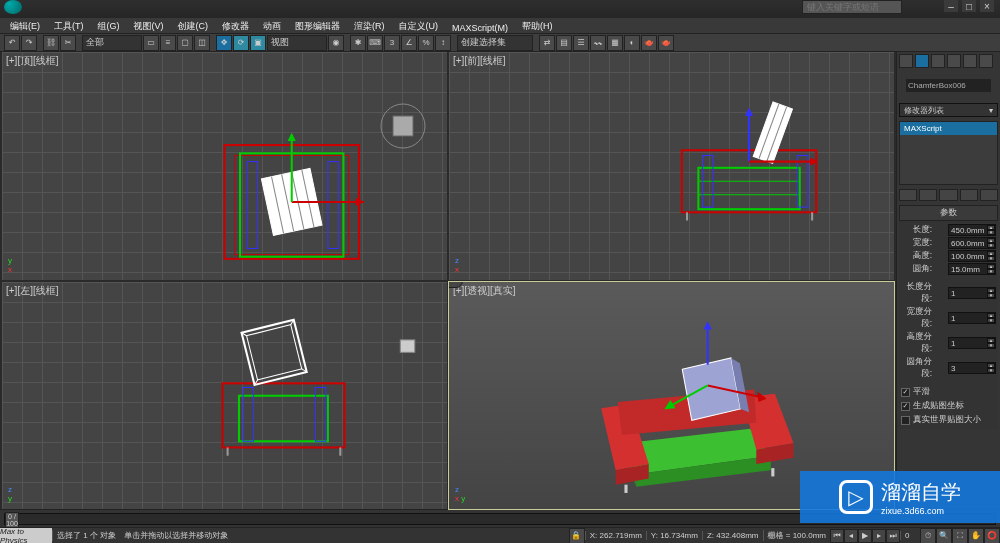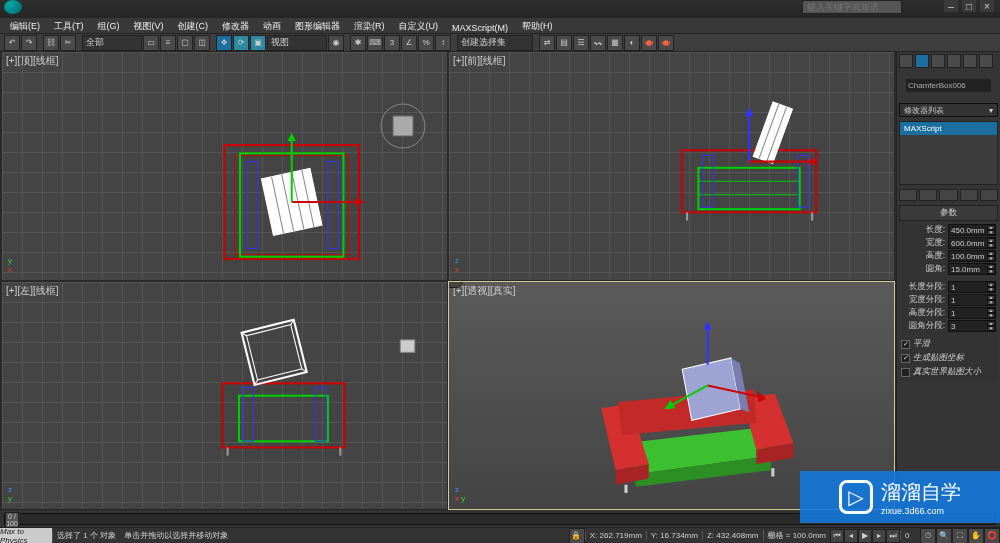--- a/index.html
+++ b/index.html
@@ -46,25 +46,25 @@
 .objname { margin: 9px; padding: 2px; background: #222; font-size: 8px; color: #aaa; }
 .rdd { margin: 2px; height: 14px; background: #333; border: 1px solid #111; font-size: 8px; color: #ccc; display: flex; align-items: center; padding: 0 4px; }
 .rlist { margin: 2px; height: 64px; background: #3c3c3c; border: 1px solid #222; font-size: 8px; }
 .rlist .item { background: #1a6fa0; color: #fff; padding: 2px 4px; }
 .rbtns { margin: 2px; display: flex; gap: 2px; }
 .rbtns span { flex: 1; height: 12px; background: #444; border: 1px solid #222; }
 .rollout { margin: 2px; font-size: 8.5px; }
 .rollout .head { background: #3a3a3a; text-align: center; padding: 1px; border: 1px solid #222; }
 .rollout .body { background: #333; padding: 2px; }
 .param-row { display: flex; align-items: center; margin: 1px 0; }
-.param-row label { flex: 1; font-size: 8.5px; text-align: right; padding-right: 3px; }
+.param-row label { flex: 1; font-size: 8.5px; text-align: right; padding-right: 16px; }
 .param-row .spin { width: 48px; height: 12px; background: #222; border: 1px solid #111; font-size: 8px; color: #ccc; padding-left: 2px; display: flex; align-items: center; justify-content: space-between; }
 .param-row .spin .arr { width: 8px; display: flex; flex-direction: column; }
 .param-row .spin .arr span { height: 5px; background: #444; border: 1px solid #111; font-size: 5px; line-height: 3px; text-align: center; }
-.chk { display: flex; align-items: center; gap: 3px; font-size: 8.5px; padding: 1px 0; font-style: italic; }
+.chk { display: flex; align-items: center; gap: 3px; font-size: 8.5px; padding: 1px 0; }
 .chk .box { width: 9px; height: 9px; background: #222; border: 1px solid #666; display: flex; align-items: center; justify-content: center; color: #ccc; font-size: 7px; }
 
 
 .timeline { height: 18px; background: #333; border-top: 1px solid #222; display: flex; align-items: center; padding: 0 4px; gap: 2px; }
 .timeline .track { flex: 1; height: 12px; background: #2a2a2a; border: 1px solid #111; position: relative; }
 .timeline .marker { position: absolute; left: 0; top: -2px; width: 14px; height: 16px; background: #555; border: 1px solid #222; font-size: 7px; text-align: center; }
 
 
 .statusbar { height: 16px; background: #333; border-top: 1px solid #222; display: flex; align-items: center; font-size: 8px; }
 .statusbar .prompt { width: 52px; background: #ccc; color: #222; height: 100%; display: flex; align-items: center; justify-content: center; font-style: italic; }

